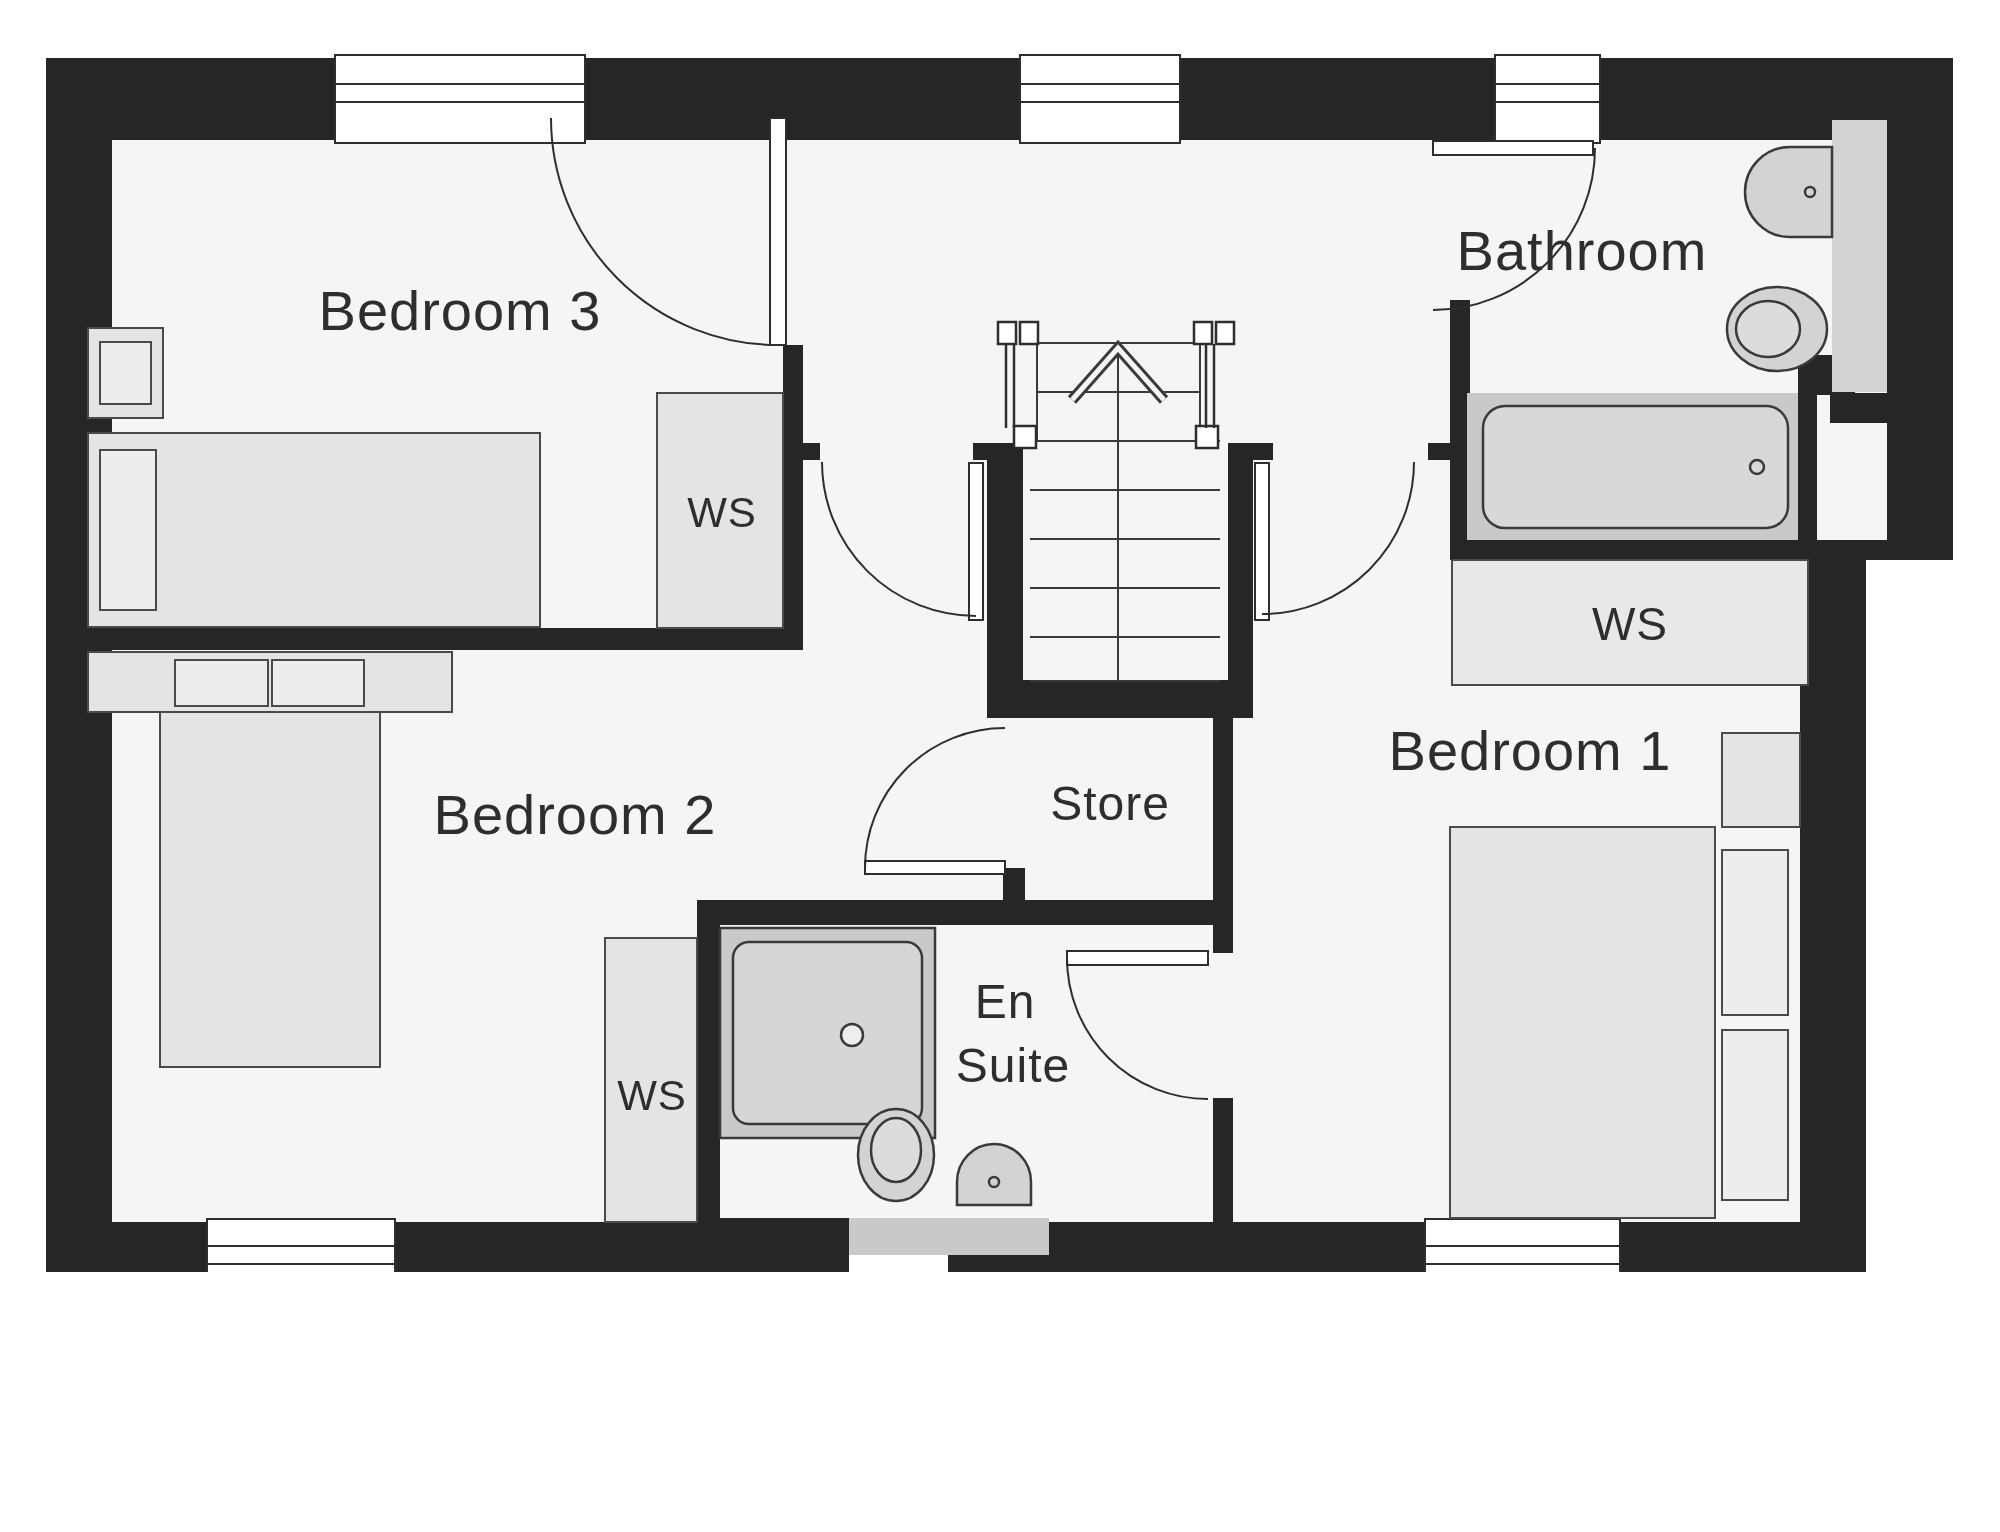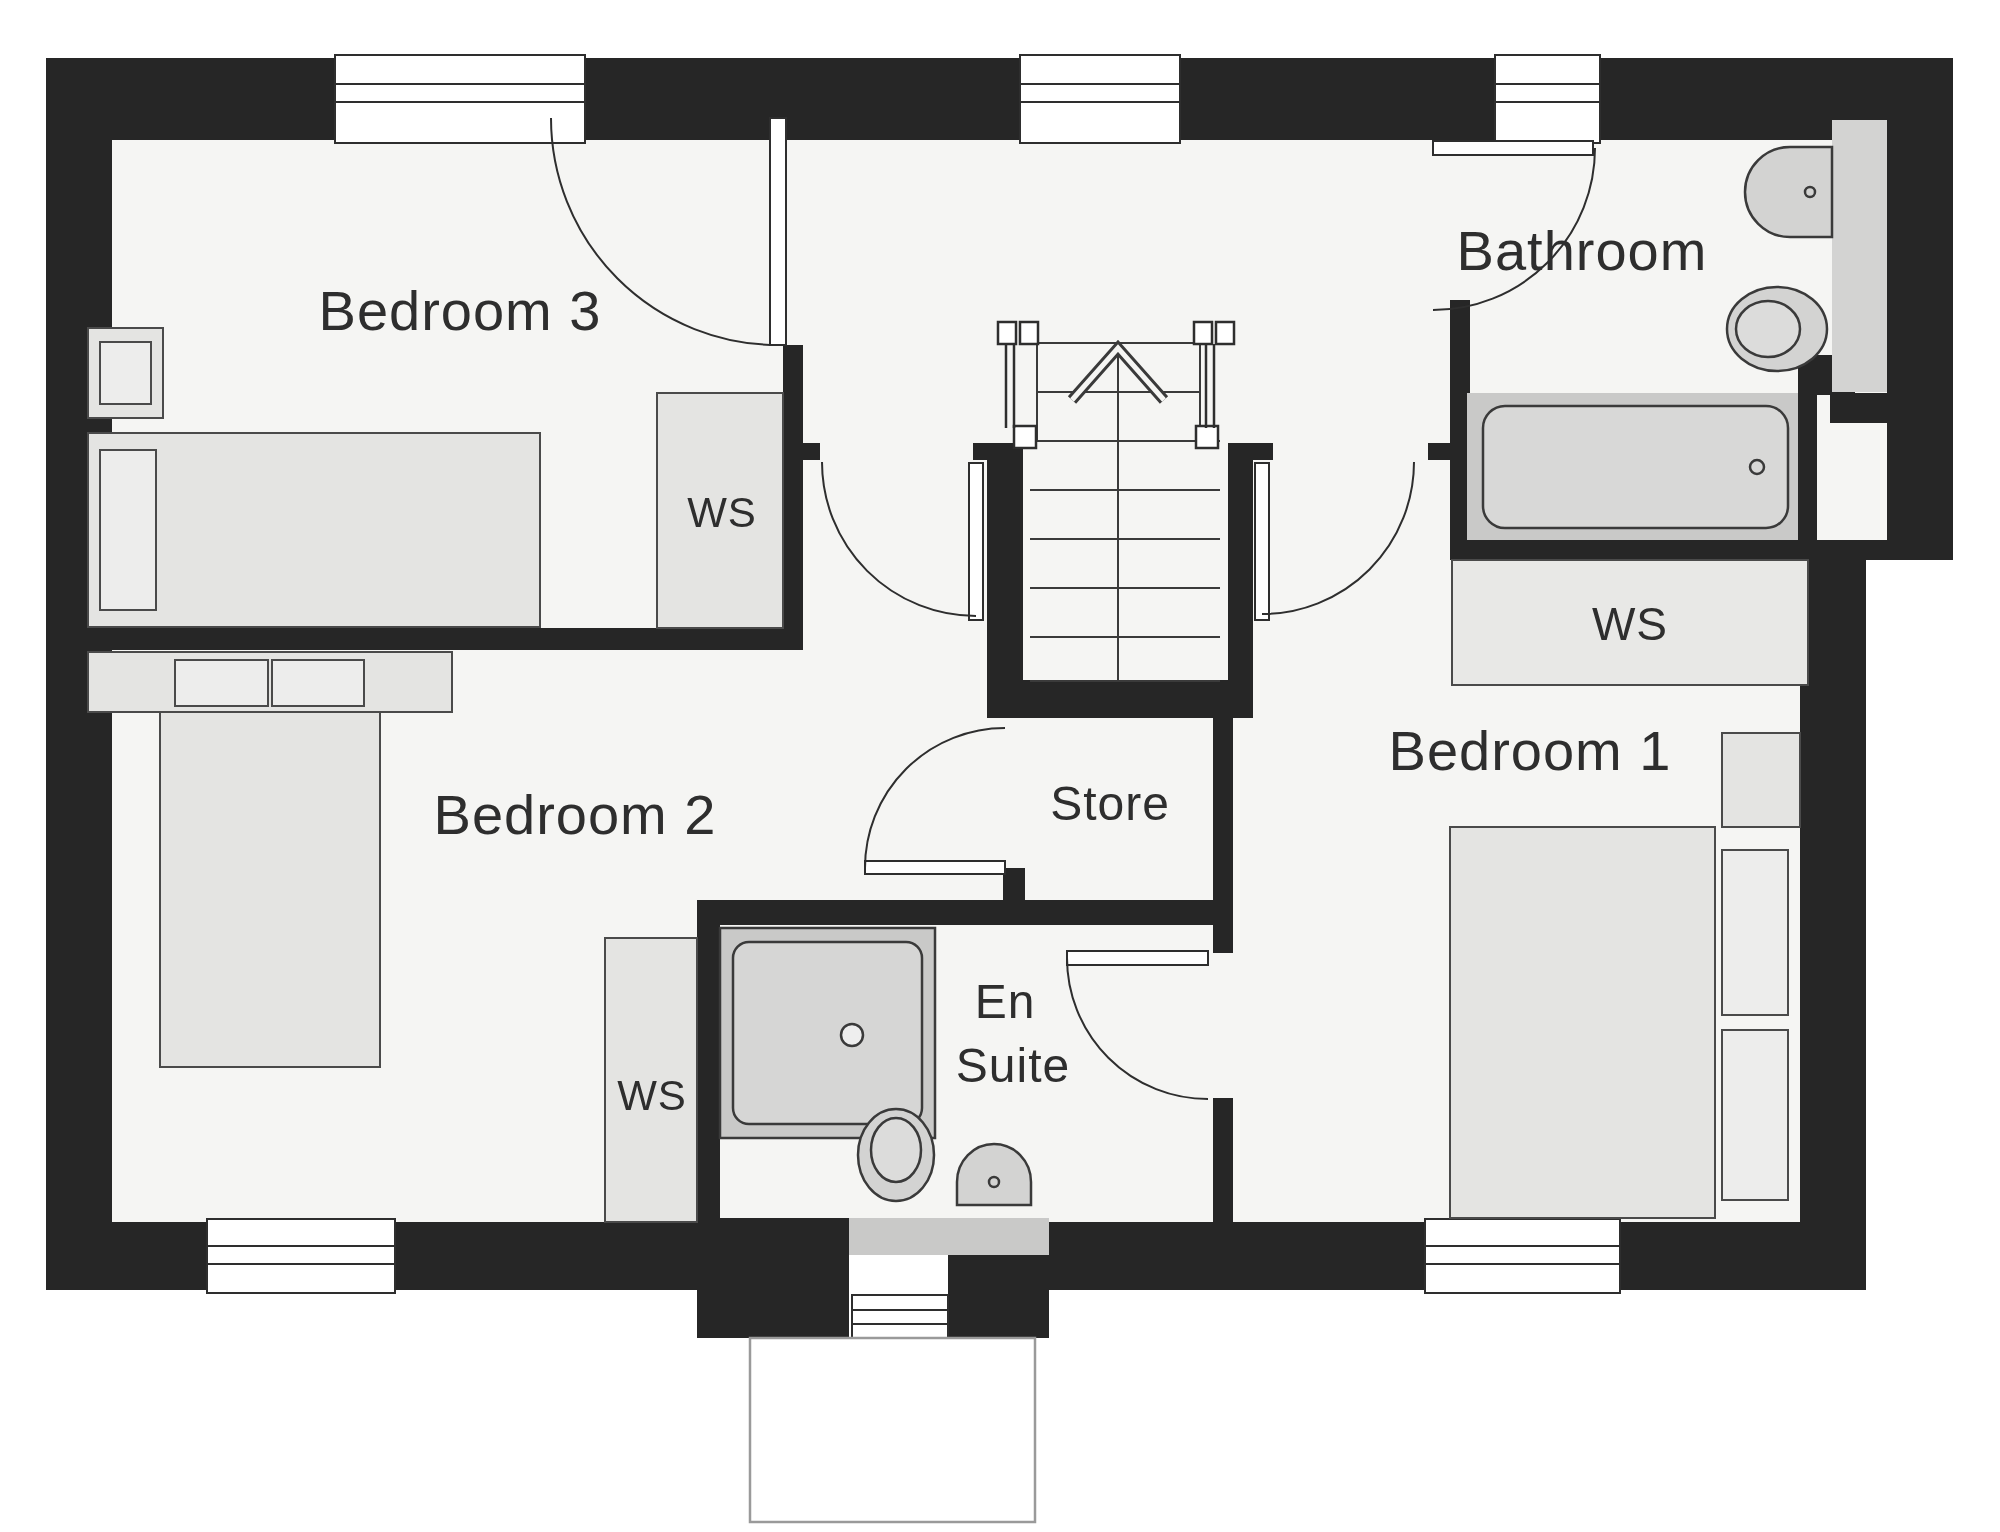--- a/index.html
+++ b/index.html
@@ -1,17 +1,17 @@
 <!DOCTYPE html>
 <html><head>
 <meta charset="utf-8">
 <style>
   html,body{margin:0;padding:0;background:#ffffff;}
   body{width:2000px;height:1532px;font-family:"Liberation Sans",sans-serif;}
-  #plan-wrap{position:relative;width:2000px;height:1532px;background:#ffffff;overflow:hidden;}
+  #plan-wrap{position:relative;width:2000px;height:1272px;background:#ffffff;overflow:hidden;}
   svg{display:block;}
   .room-label{fill:#2e2e2e;font-family:"Liberation Sans",sans-serif;font-weight:400;letter-spacing:1px;}
   .wall{fill:#262626;}
   .leaf{fill:#ffffff;stroke:#2e2e2e;stroke-width:2;}
   .arc{fill:none;stroke:#2e2e2e;stroke-width:2;}
   .furn{fill:#e4e4e2;stroke:#4a4a4a;stroke-width:2;}
   .furn-inner{fill:#ededec;stroke:#4a4a4a;stroke-width:2;}
   .fixture{fill:#d3d3d2;stroke:#3a3a3a;stroke-width:2.5;}
   .win{fill:#ffffff;stroke:#2e2e2e;stroke-width:2;}
   .winline{stroke:#2e2e2e;stroke-width:2;}

